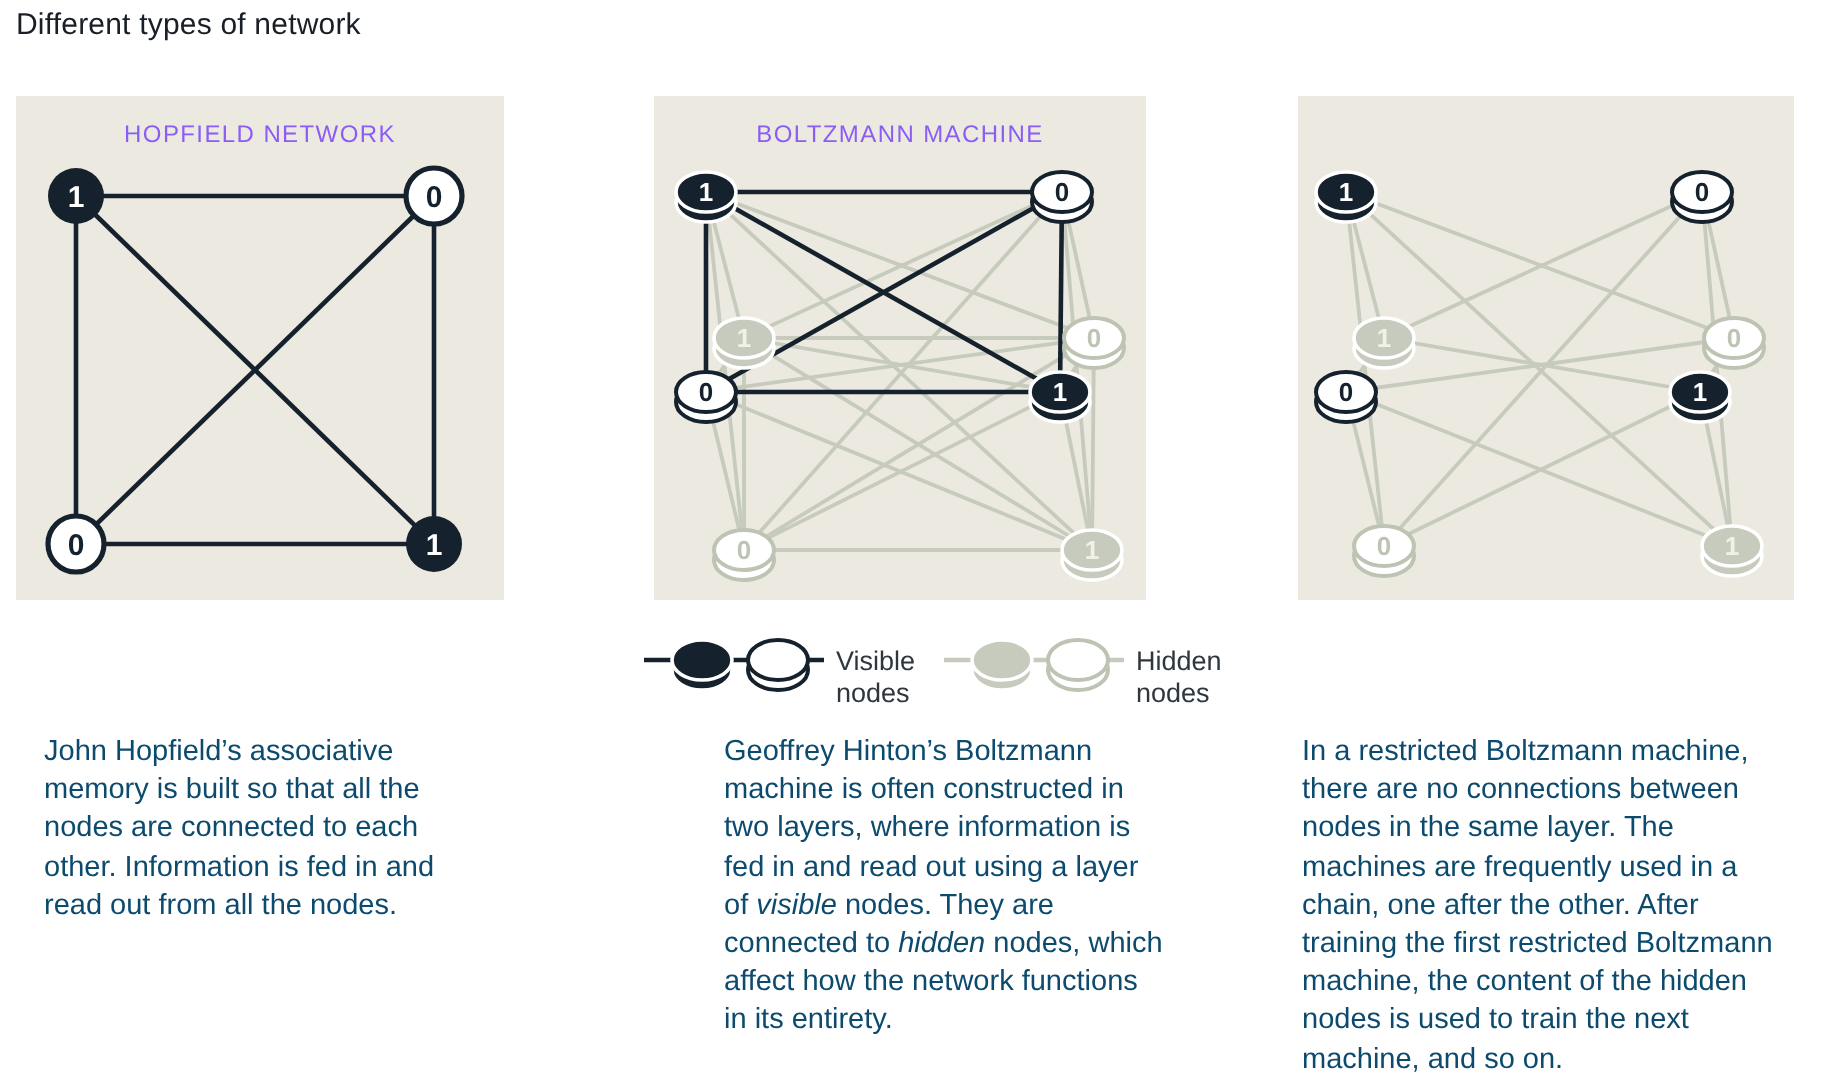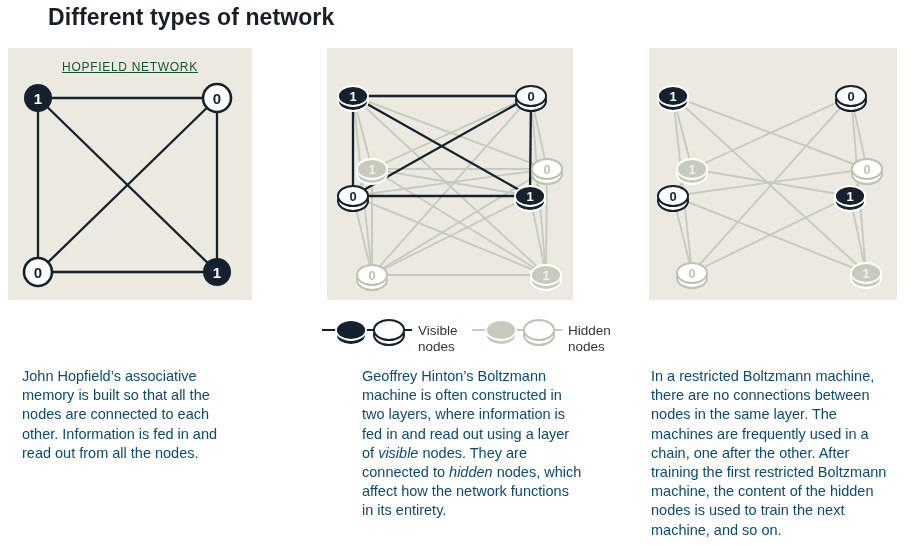--- a/index.html
+++ b/index.html
@@ -12,46 +12,44 @@
     position: relative;
     width: 920px;
     height: 546px;
     background: #ffffff;
     overflow: hidden;
   }
   .page-title {
     position: absolute;
     left: 8px;
     top: 4px;
-    font-size: 23px;
-    font-weight: 700;
+    font-size: 15px;
+    font-weight: 400;
     letter-spacing: 0.1px;
     color: #181f26;
-    margin-left: 40px;
   }
   .panel {
     position: absolute;
     top: 48px;
     height: 252px;
     background: #eceae0;
   }
   .panel-1 { left: 8px;   width: 244px; }
   .panel-2 { left: 327px; width: 246px; }
   .panel-3 { left: 649px; width: 248px; }
   .panel-caption {
     position: absolute;
     top: 12px;
     left: 0;
     width: 100%;
     text-align: center;
     font-size: 12px;
     font-weight: 500;
     letter-spacing: 0.7px;
-    color: #14532d;
-    text-decoration: underline;
+    color: #8b5cf6;
   }
   .net-svg {
     position: absolute;
     left: 0;
     top: 0;
   }
   .legend {
     position: absolute;
     left: 320px;
     top: 310px;
@@ -169,20 +167,21 @@
           <ellipse cx="26" cy="153" rx="15" ry="10" fill="#ffffff" stroke="#15212c" stroke-width="2"></ellipse>
           <ellipse cx="26" cy="148" rx="15" ry="10" fill="#ffffff" stroke="#15212c" stroke-width="2"></ellipse>
           <text x="26" y="152.5" text-anchor="middle" font-size="13" font-weight="bold" fill="#15212c" font-family="&quot;Liberation Sans&quot;, sans-serif">0</text>
         </g>
         <g>
           <ellipse cx="203" cy="153" rx="15" ry="10" fill="#15212c" stroke="#ffffff" stroke-width="1.8"></ellipse>
           <ellipse cx="203" cy="148" rx="15" ry="10" fill="#15212c" stroke="#ffffff" stroke-width="1.8"></ellipse>
           <text x="203" y="152.5" text-anchor="middle" font-size="13" font-weight="bold" fill="#ffffff" font-family="&quot;Liberation Sans&quot;, sans-serif">1</text>
         </g>
       </svg>
+    <div class="panel-caption">BOLTZMANN MACHINE</div>
   </div>
 
   <div class="panel panel-3">
     <svg class="net-svg" width="248" height="252" viewBox="0 0 248 252">
         <line x1="24" y1="48" x2="43" y2="121" stroke="#c6cbbd" stroke-width="1.9"></line>
         <line x1="24" y1="48" x2="218" y2="121" stroke="#c6cbbd" stroke-width="1.9"></line>
         <line x1="24" y1="48" x2="43" y2="225" stroke="#c6cbbd" stroke-width="1.9"></line>
         <line x1="24" y1="48" x2="217" y2="225" stroke="#c6cbbd" stroke-width="1.9"></line>
         <line x1="202" y1="48" x2="43" y2="121" stroke="#c6cbbd" stroke-width="1.9"></line>
         <line x1="202" y1="48" x2="218" y2="121" stroke="#c6cbbd" stroke-width="1.9"></line>

